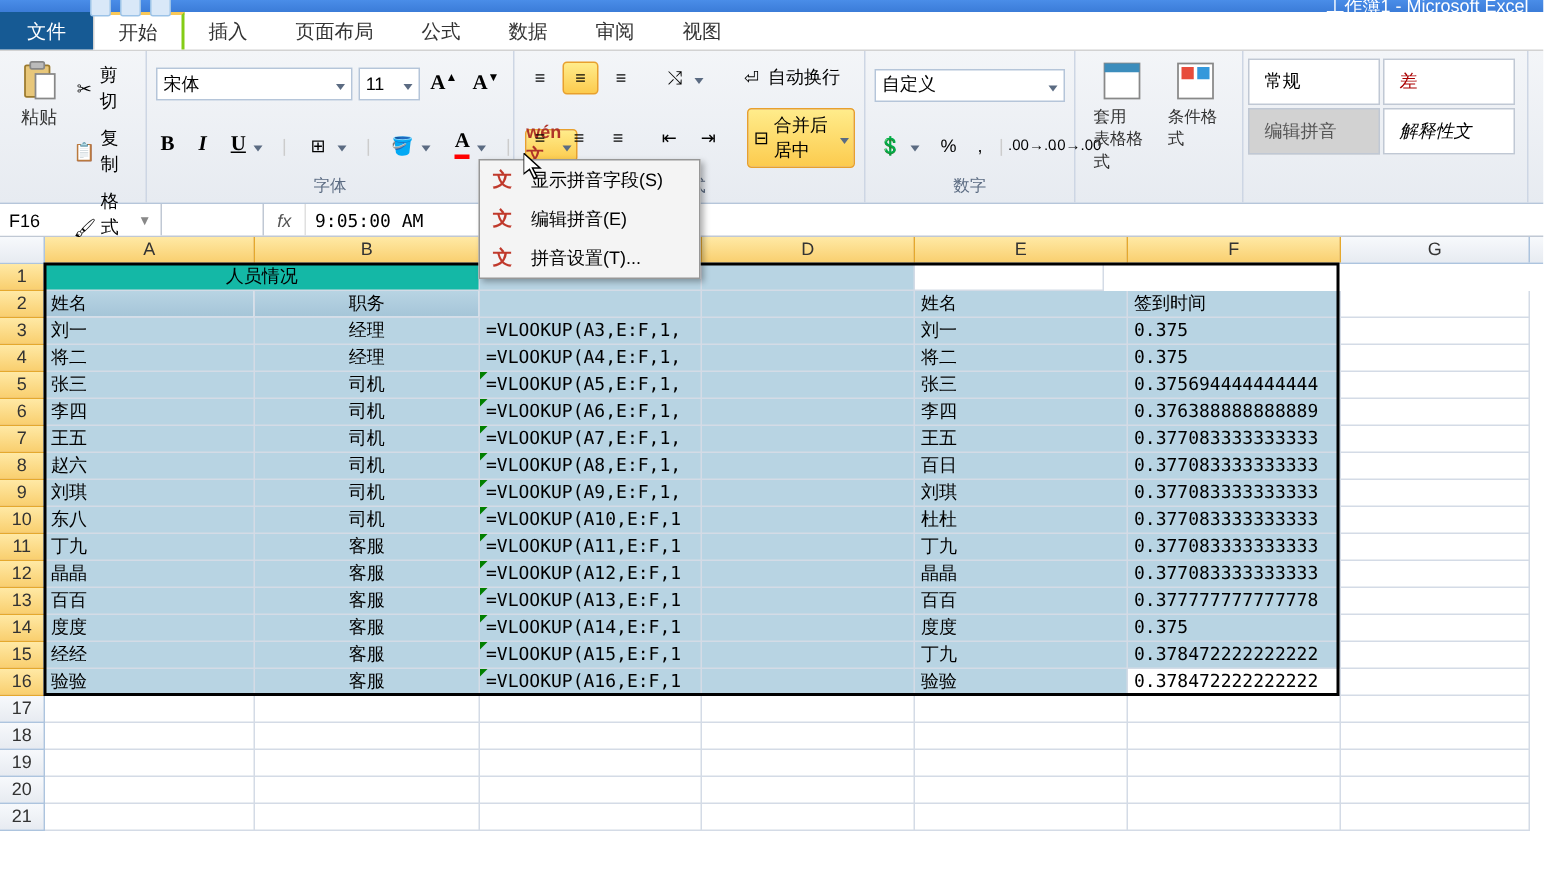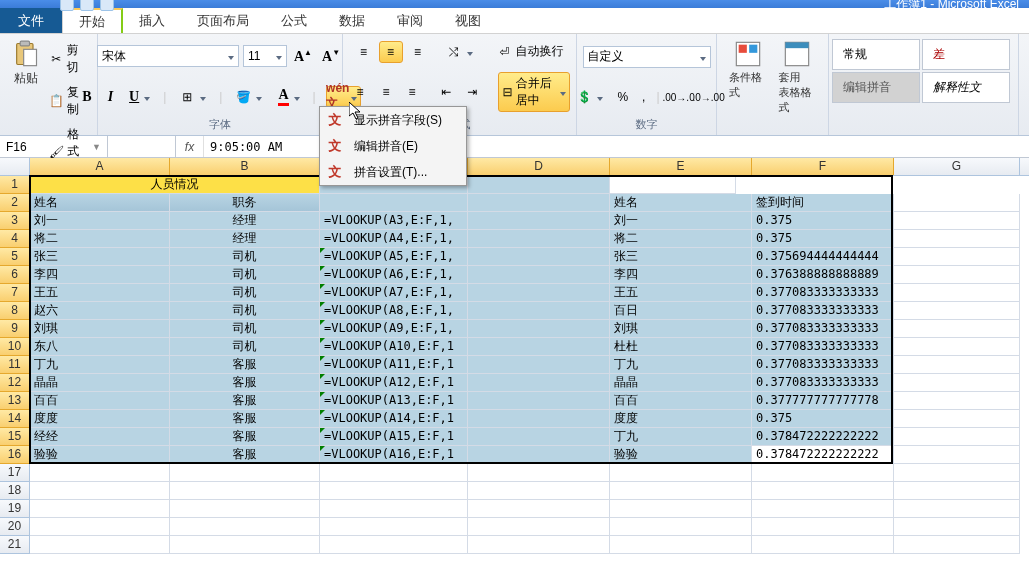--- a/index.html
+++ b/index.html
@@ -13,21 +13,21 @@
 
 
 .tabs-row { background: #fff; height: 26px; display: flex; border-bottom: 1px solid #d2d2d2; }
 .file-tab { background: #165a94; color: #fff; padding: 3px 18px; font-size: 13px; cursor: pointer; display: flex; align-items: center; }
 .ribbon-tab { padding: 3px 16px; font-size: 13px; color: #333; cursor: pointer; display: flex; align-items: center; }
 .ribbon-tab.active { background: #fff; border-left: 1px solid #d2d2d2; border-right: 2px solid #84cc16; border-top: 2px solid #fac857; }
 
 
 .ribbon { background: linear-gradient(#f3f5f8, #e7ebf1); height: 102px; display: flex; border-bottom: 1px solid #b6c6da; position: relative; }
 .rgroup { border-right: 1px solid #cdd6e4; display: flex; flex-direction: column; padding: 2px 6px 0; }
-.rgroup-body { flex: 1; display: flex; flex-direction: column; justify-content: space-around; align-items: center; }
+.rgroup-body { flex: 1; display: flex; flex-direction: column; justify-content: space-around; }
 .rgroup-label { text-align: center; font-size: 11px; color: #5b6b82; height: 18px; line-height: 14px; }
 .rbtn { display: inline-flex; align-items: center; gap: 3px; padding: 2px 3px; border-radius: 2px; cursor: pointer; }
 .big-btn { display: flex; flex-direction: column; align-items: center; padding: 4px 6px; cursor: pointer; font-size: 12px; color: #333; gap: 2px;}
 .big-btn svg { width: 28px; height: 28px; }
 .rrow { display: flex; align-items: center; gap: 4px; }
 .font-select { border: 1px solid #b5c5d9; background: #fff; height: 22px; padding: 0 4px; display: flex; align-items: center; justify-content: space-between; }
 .fsel1 { width: 142px; } .fsel2 { width: 44px; }
 .alpha { font-weight: bold; font-family: "Times New Roman", serif; font-size: 14px; display: inline-block; text-align: center;}
 .small-ico { width: 16px; height: 16px; display: inline-flex; align-items: center; justify-content: center; }
 .dropdown-tri::after { content: ""; border-left: 3px solid transparent; border-right: 3px solid transparent; border-top: 4px solid #5b6b82; display: inline-block; margin-left: 2px; }
@@ -256,32 +256,32 @@
           </span>
       </div>
     </div>
     <div class="rgroup-label">数字</div>
   </div>
 
   <div class="rgroup" style="width:112px; flex-direction:row;">
     <div class="big-btn">
       <svg viewBox="0 0 24 24">
           <rect x="2" y="2" width="20" height="20" fill="#fff" stroke="#888"></rect>
+          <rect x="2" y="2" width="20" height="5" fill="#3c8dbc"></rect>
+        </svg>
+      <span style="font-size:11px; white-space:pre-line;">套用
+表格格式</span>
+    </div>
+    <div class="big-btn">
+      <svg viewBox="0 0 24 24">
+          <rect x="2" y="2" width="20" height="20" fill="#fff" stroke="#888"></rect>
           <rect x="4" y="4" width="7" height="7" fill="#e74c3c"></rect>
           <rect x="13" y="4" width="7" height="7" fill="#3498db"></rect>
         </svg>
       <span style="font-size:11px">条件格式</span>
-    </div>
-    <div class="big-btn">
-      <svg viewBox="0 0 24 24">
-          <rect x="2" y="2" width="20" height="20" fill="#fff" stroke="#888"></rect>
-          <rect x="2" y="2" width="20" height="5" fill="#3c8dbc"></rect>
-        </svg>
-      <span style="font-size:11px; white-space:pre-line;">套用
-表格格式</span>
     </div>
   </div>
 
   <div class="rgroup" style="width:190px; padding:4px 2px;">
     <div style="display:flex;flex-wrap:wrap">
       <div class="style-chip">常规</div>
       <div class="style-chip red">差</div>
       <div class="style-chip gray">编辑拼音</div>
       <div class="style-chip ital">解释性文</div>
     </div>
@@ -326,21 +326,21 @@
     <div class="col-hdr cB sel">B</div>
     <div class="col-hdr cC sel">C</div>
     <div class="col-hdr cD sel">D</div>
     <div class="col-hdr cE sel">E</div>
     <div class="col-hdr cF sel">F</div>
     <div class="col-hdr cG">G</div>
   </div>
 
   <div class="row">
     <div class="row-hdr sel">1</div>
-    <div class="cell ctr" style="width:290px; background:#fde047;">人员情况</div>
+    <div class="cell ctr" style="width:290px; background:#14b8a6;">人员情况</div>
     <div class="cell cC sel-area"></div>
     <div class="cell cD sel-area"></div>
     <div class="cell cG"></div>
   </div>
 
   <div class="row">
     <div class="row-hdr sel">2</div>
     <div class="cell cA hdr-sel">姓名</div>
     <div class="cell cB hdr-sel ctr">职务</div>
     <div class="cell cC sel-area"></div>

